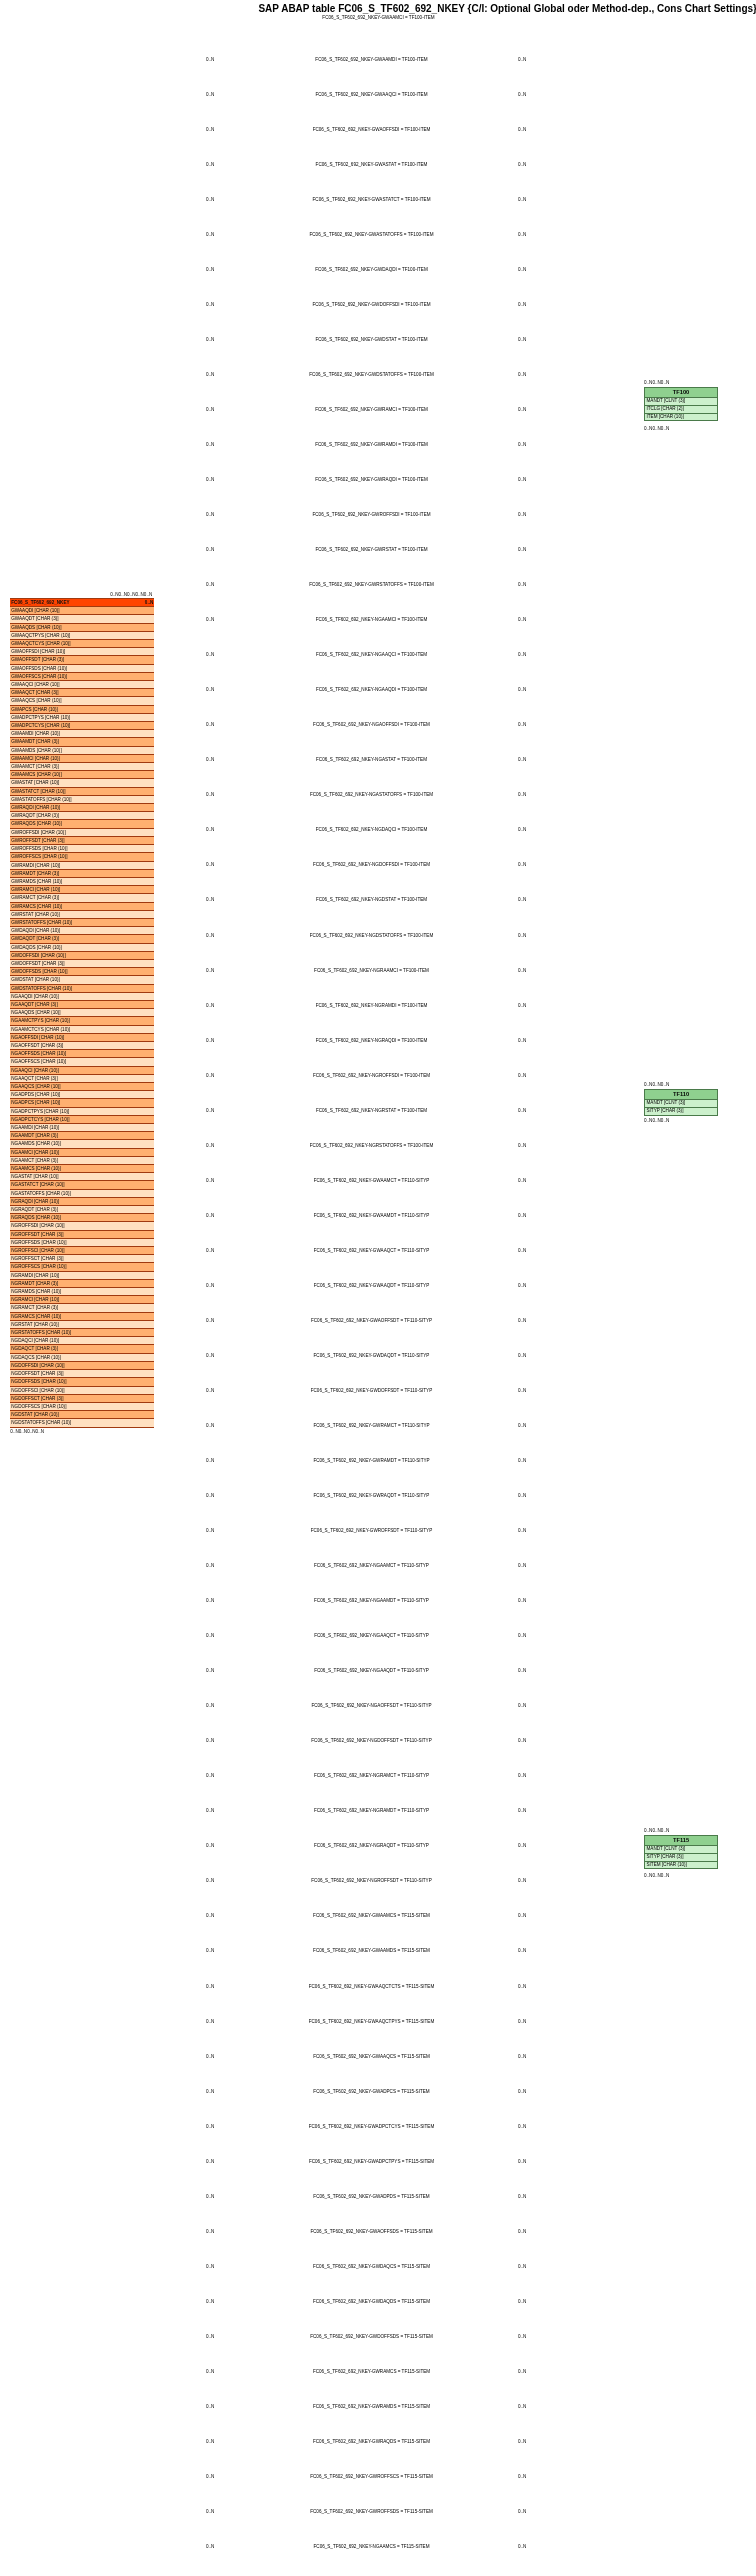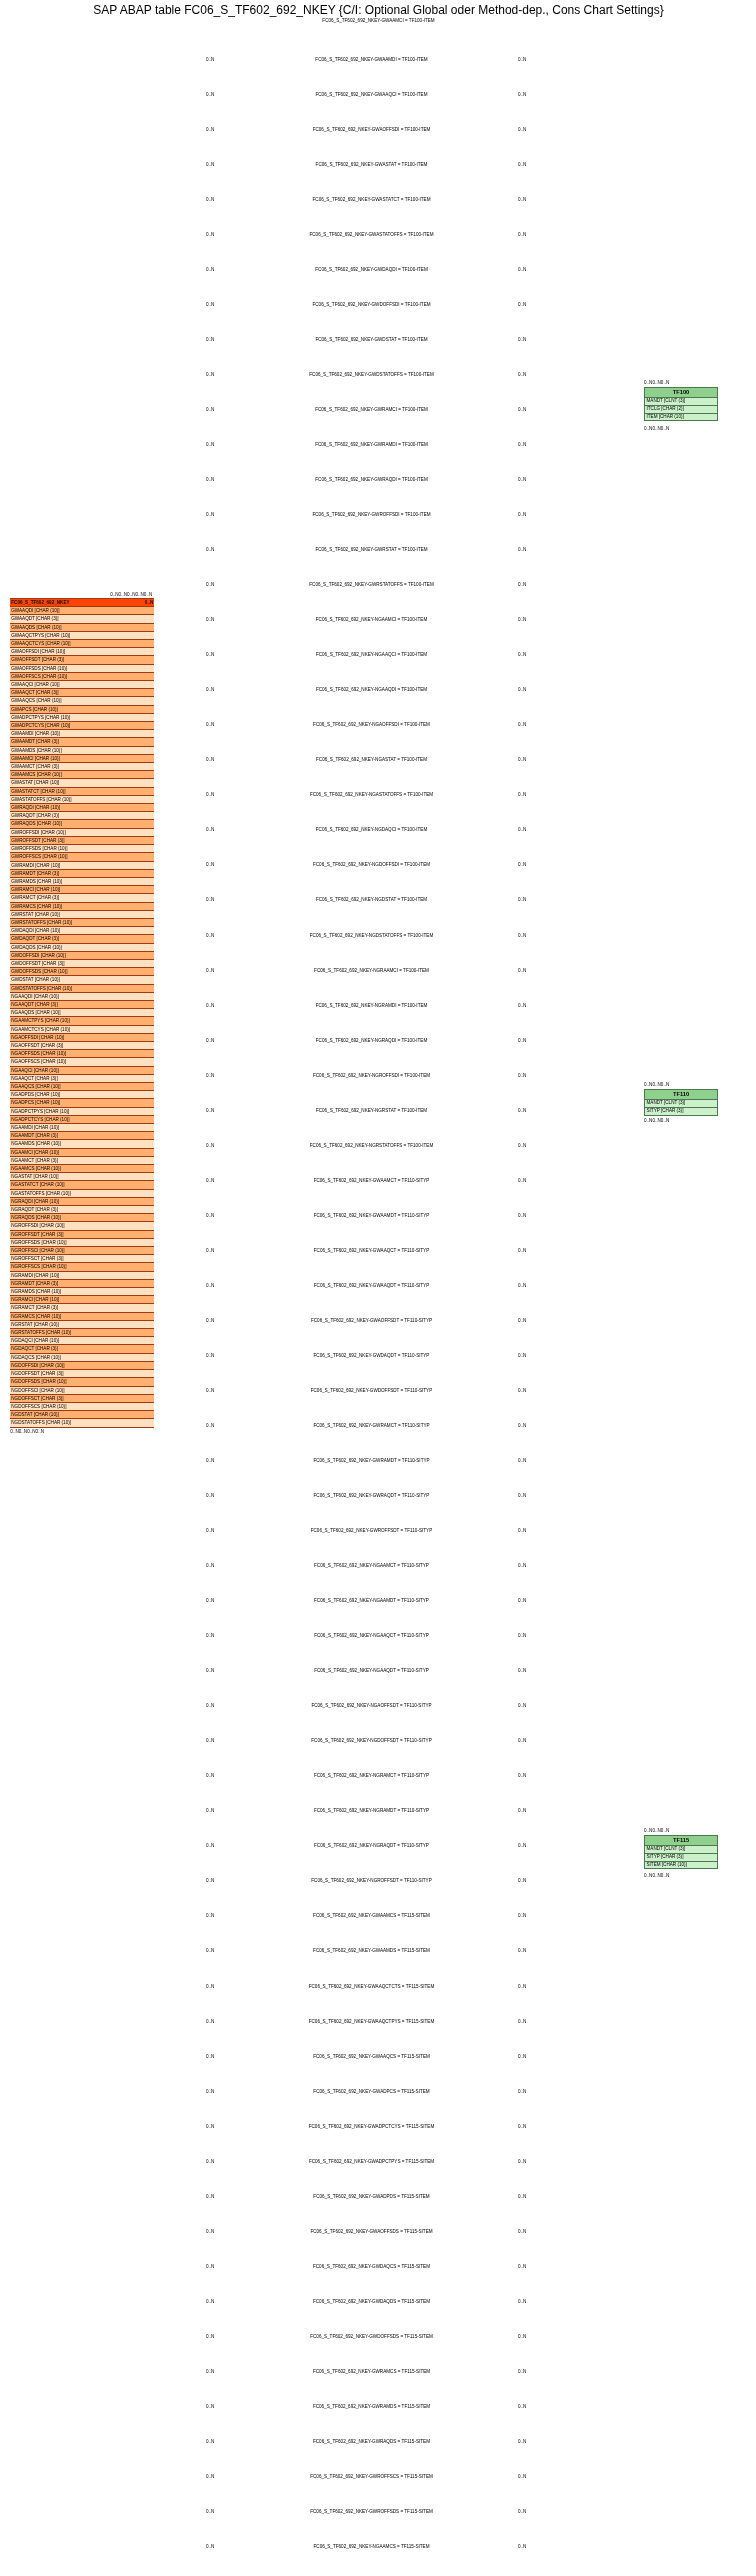--- a/index.html
+++ b/index.html
@@ -1,17 +1,17 @@
 <!DOCTYPE html>
 <html><head>
 <meta charset="utf-8">
 <style>
 html,body{margin:0;padding:0;background:#fff;font-family:Verdana,Arial,sans-serif;font-size:5.2px;color:#000}
 .page{width:757px;position:relative}
-.title{width:100%;text-align:center;font-size:12px;font-weight:normal;padding:3.1px 0 1px 0}
+.title{width:100%;text-align:right;font-size:10px;font-weight:bold;padding:3.1px 0 1px 0}
 .top-label{width:100%;text-align:center;font-size:4.6px;padding-bottom:2.1px}
 .line{position:absolute;font-size:4.6px;text-align:center;white-space:nowrap}
 .left-stack{position:absolute;left:10.3px;top:592px}
 .row{width:142px;line-height:7.2px;font-size:4.6px;padding:0 1px;border-top:0.5px solid #a03a10}
 .row:last-child{border-bottom:0.5px solid #a03a10}
 .hdr{background:#ff4400;color:#111;font-weight:bold}
 .r1{background:#ffb070}
 .r2{background:#ffe0c0}
 .stack-label{font-size:4.6px;text-align:right;width:142px;margin-bottom:1px}
 .box{position:absolute;width:72px;background:#ccf0cc;border:0.5px solid #4a7a4a}

